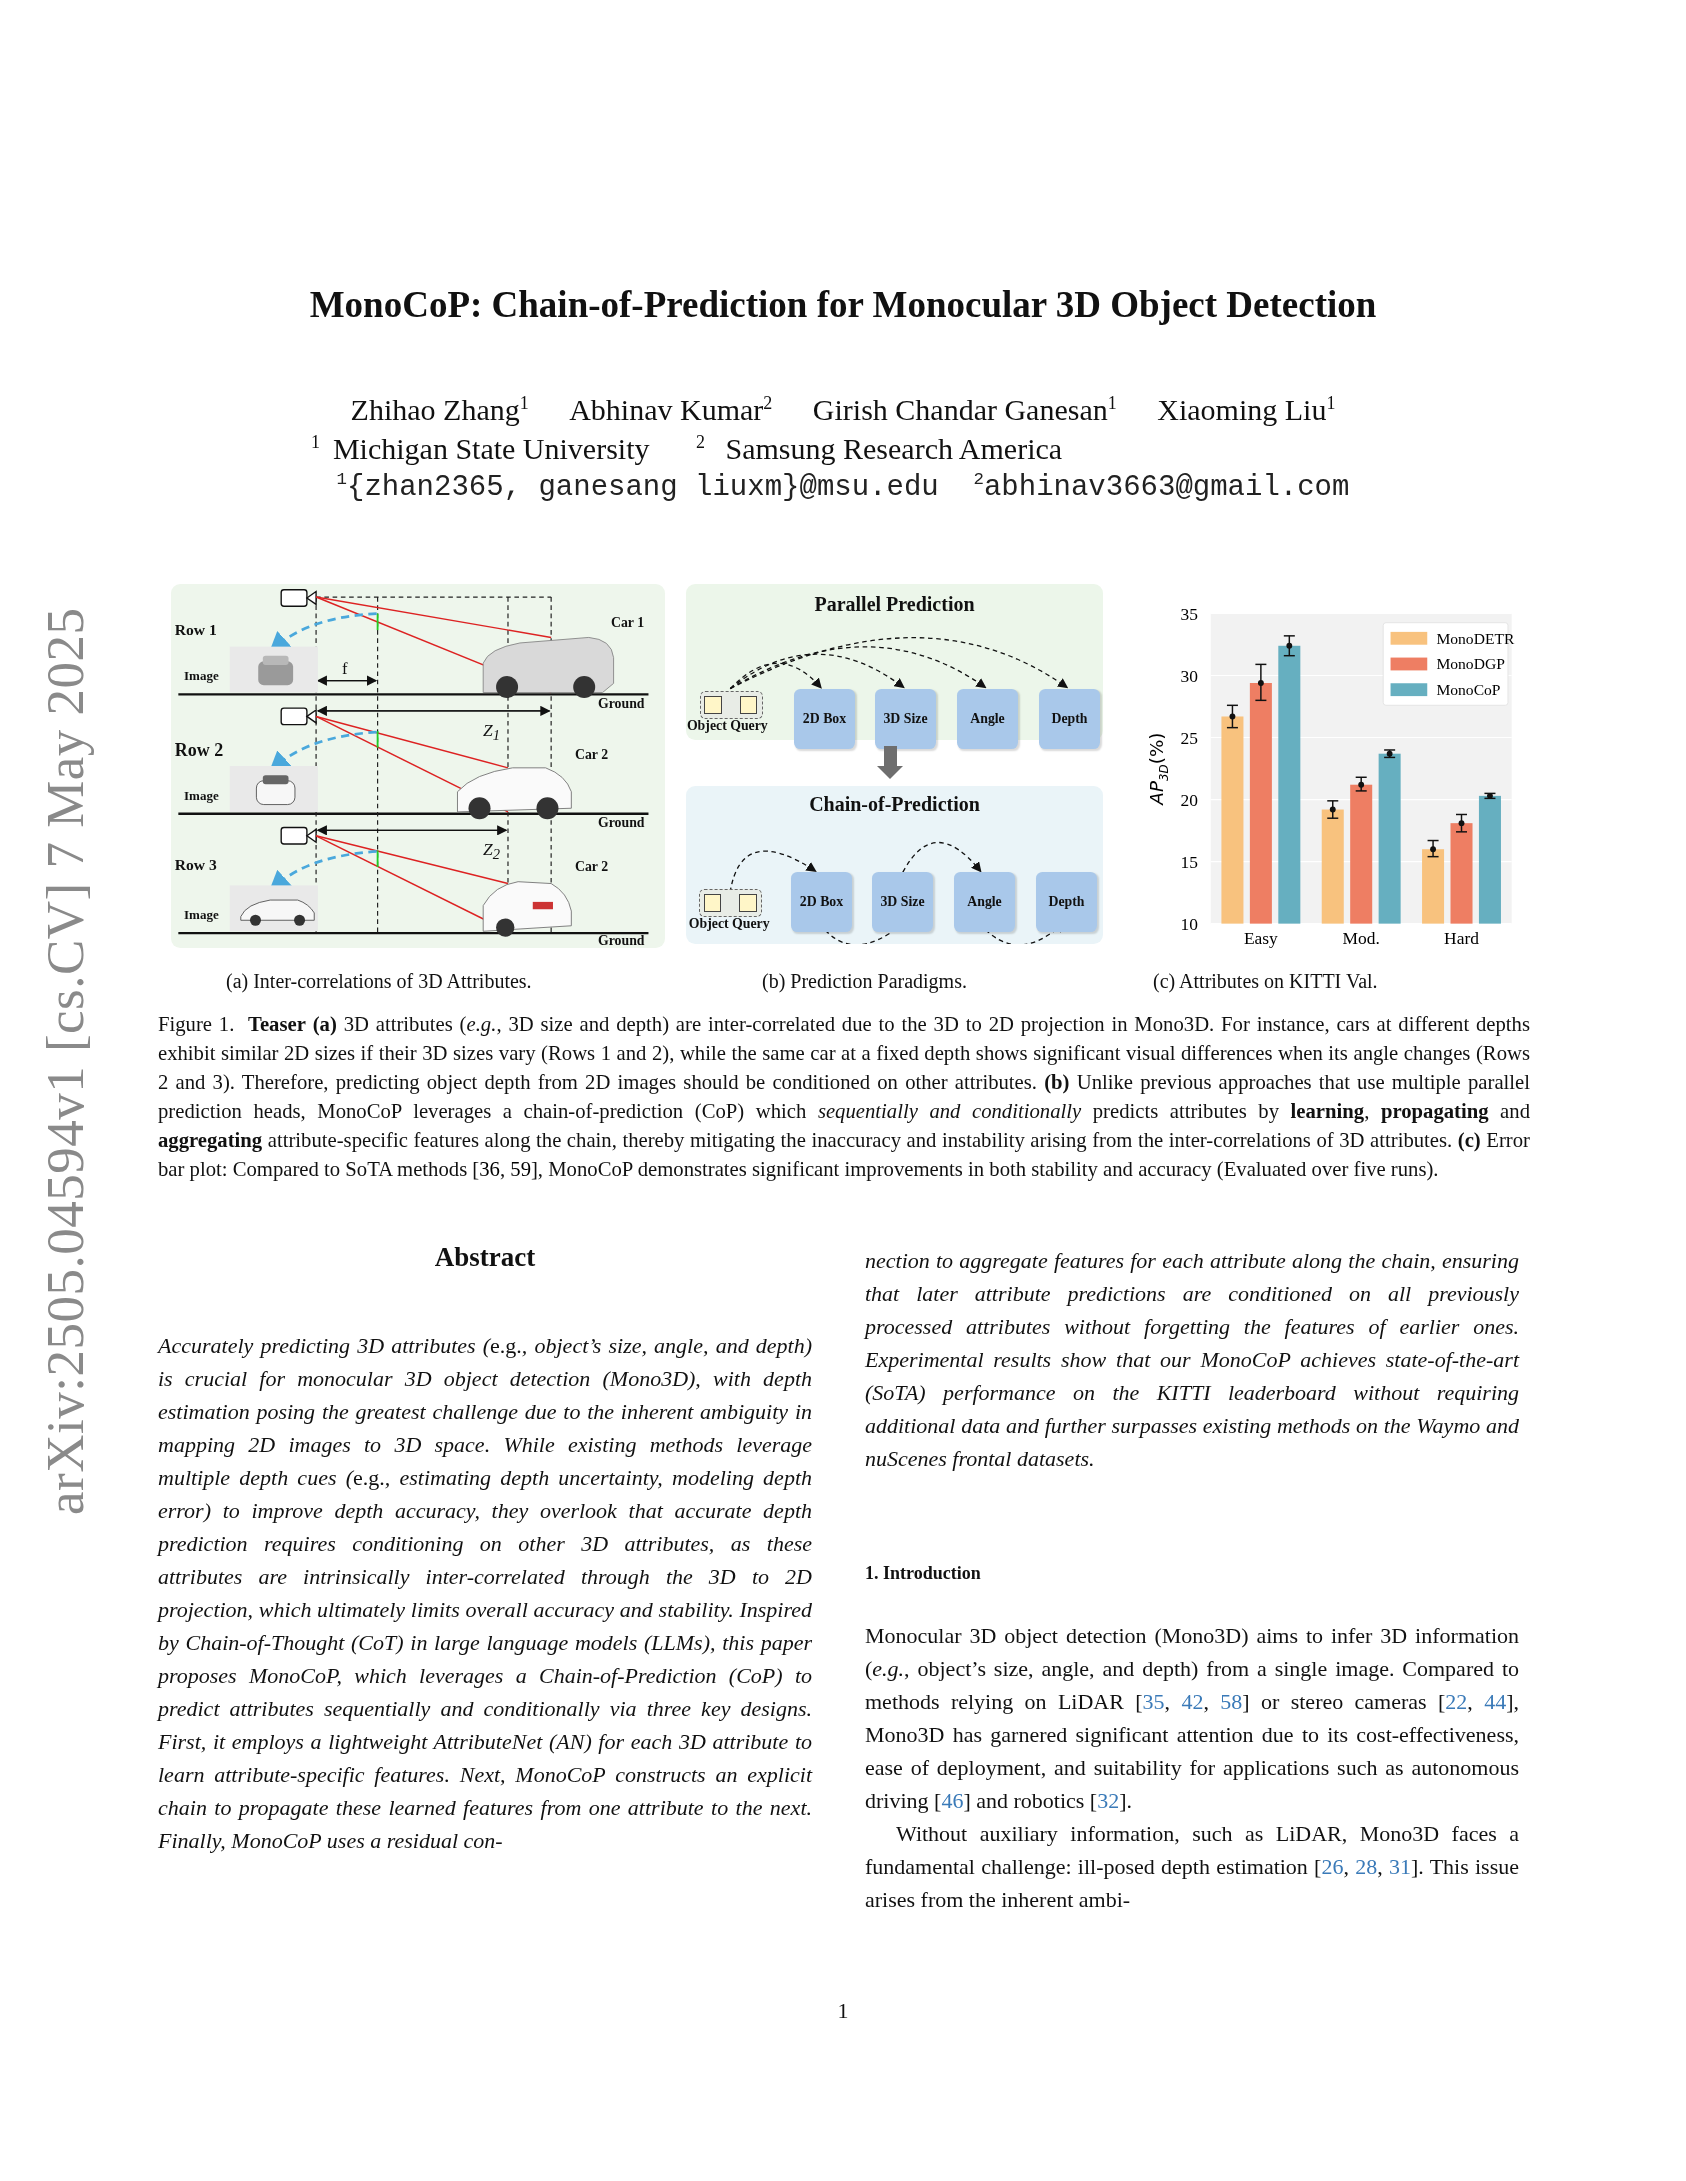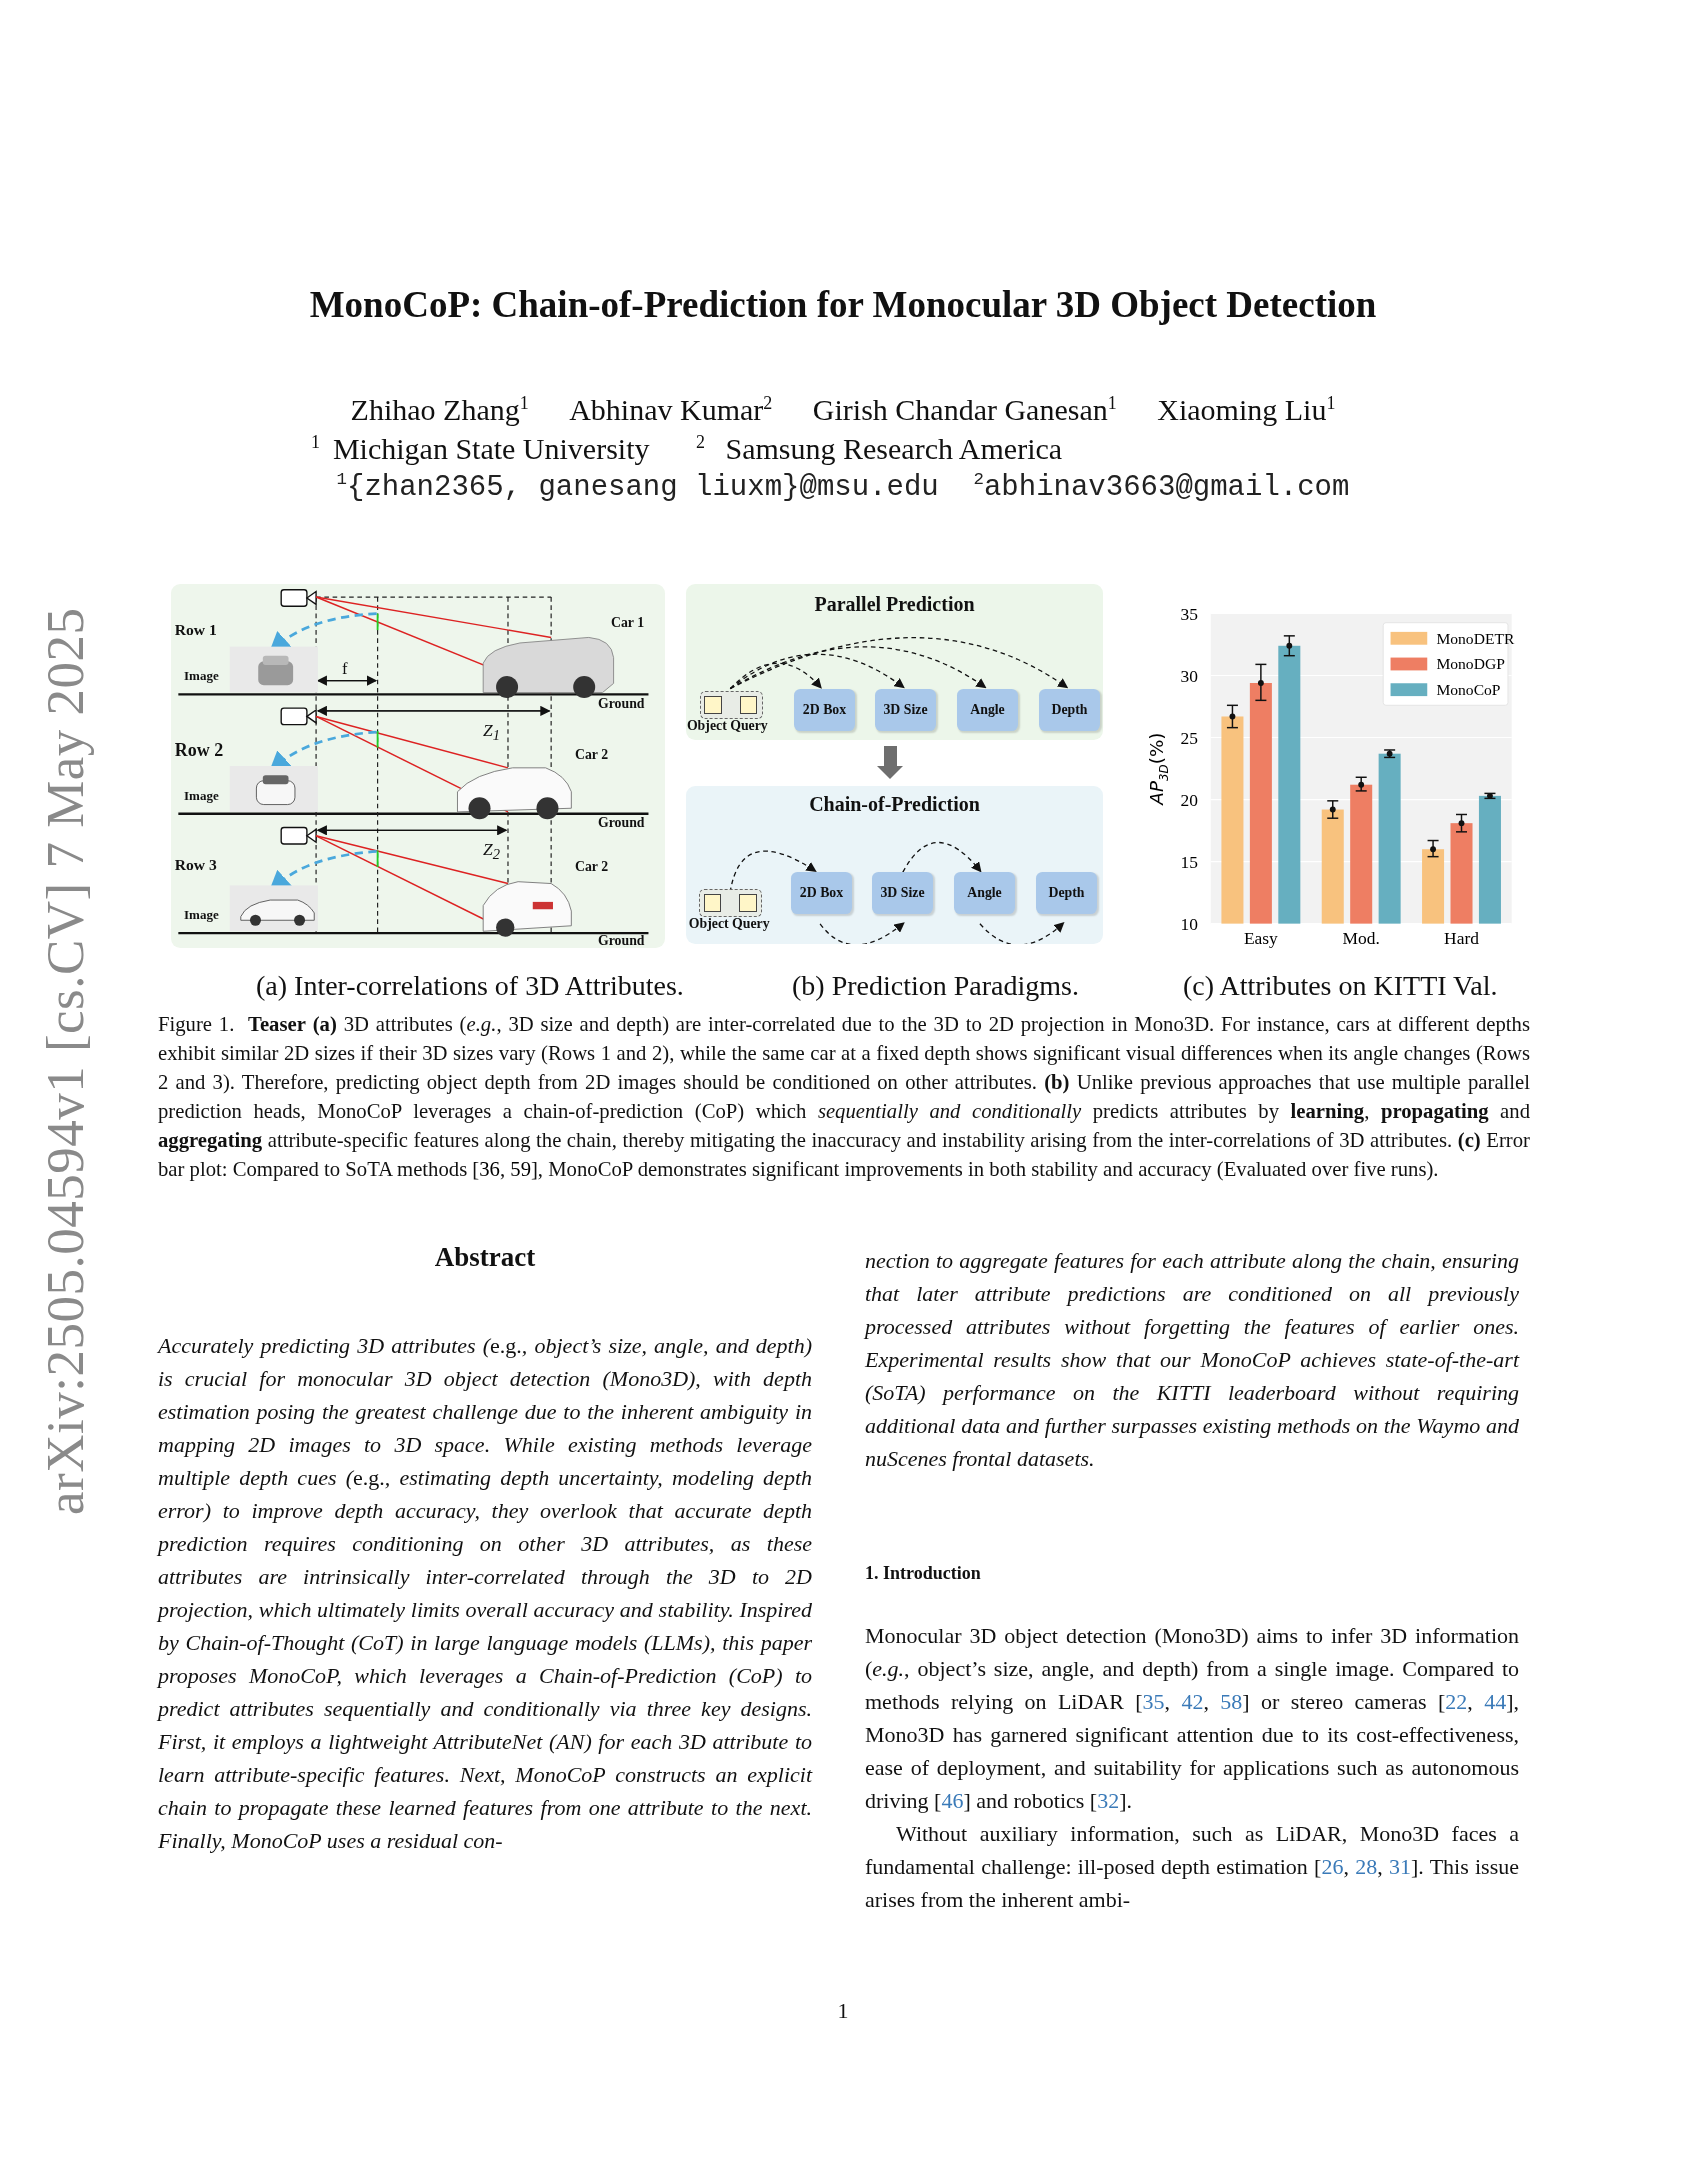--- a/index.html
+++ b/index.html
@@ -18,32 +18,32 @@
   .affil span { margin: 0 13px; }
   .emails { left: 0; width: 1686px; top: 470px; text-align: center; font-size: 29px;
     font-family: "Liberation Mono", "DejaVu Sans Mono", monospace; color: #222; }
   sup { font-size: 0.6em; }
 
   
   .panel-a { left: 171px; top: 584px; width: 494px; height: 364px; background: #eef6ec; border-radius: 9.2px; }
   .panel-b-top { left: 686px; top: 584px; width: 417px; height: 156px; background: #ecf6ea; border-radius: 9.2px; }
   .panel-b-bot { left: 686px; top: 786px; width: 417px; height: 158px; background: #eaf4f8; border-radius: 9.2px; }
   .panel-title { position: absolute; left: 0; width: 100%; text-align: center; font-weight: bold; font-size: 20px; }
-  .attr-box { position: absolute; width: 61px; height: 42px; background: #a9c8ea; border-radius: 6.4px;
+  .attr-box { position: absolute; width: 61px; height: 60px; background: #a9c8ea; border-radius: 6.4px;
     box-shadow: 1.8px 1.8px 1.8px rgba(0,0,0,0.15); font-weight: bold; font-size: 13.8px;
     display: flex; align-items: center; justify-content: center; }
   .oq-box { position: absolute; width: 61px; height: 26px; border: 1.4px dashed #666; border-radius: 5.5px; background: #e8ece6; }
   .oq-box .sq { position: absolute; top: 3.7px; width: 15.6px; height: 16.5px; background: #fff6c8; border: 1.4px solid #444; }
   .oq-label { position: absolute; font-weight: bold; font-size: 13.8px; white-space: nowrap; }
   .down-arrow { position: absolute; left: 884px; top: 746px; width: 13px; height: 22px; background: #6e6e6e; }
   .down-arrow::after { content: ""; position: absolute; left: -7.3px; top: 20px; border-left: 13.8px solid transparent;
     border-right: 13.8px solid transparent; border-top: 13px solid #6e6e6e; }
 
   .chart-wrap { left: 1137px; top: 586px; width: 386px; height: 367px; }
-  .subcap { font-size: 28px; white-space: nowrap; margin-left: 30px; }
+  .subcap { font-size: 20px; white-space: nowrap; }
 
   .caption { left: 158px; width: 1372px; top: 1010px; font-size: 20.7px; line-height: 29px; text-align: justify; }
   .caption .cite { color: #000000; }
 
   .col { font-size: 22px; line-height: 33px; text-align: justify; }
   .col-left { left: 158px; width: 654px; }
   .col-right { left: 865px; width: 654px; }
   .abs-heading { left: 158px; width: 654px; top: 1242px; text-align: center; font-size: 27px; font-weight: bold; }
   .abstract-text { top: 1329px; font-style: italic; }
   .abstract-cont { top: 1244px; font-style: italic; }

